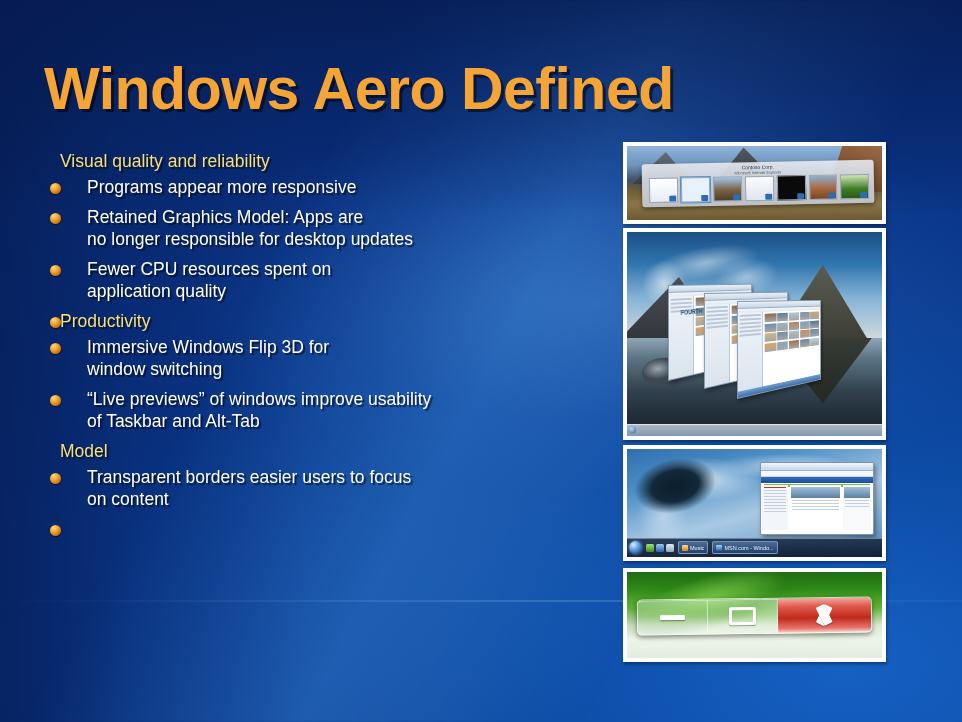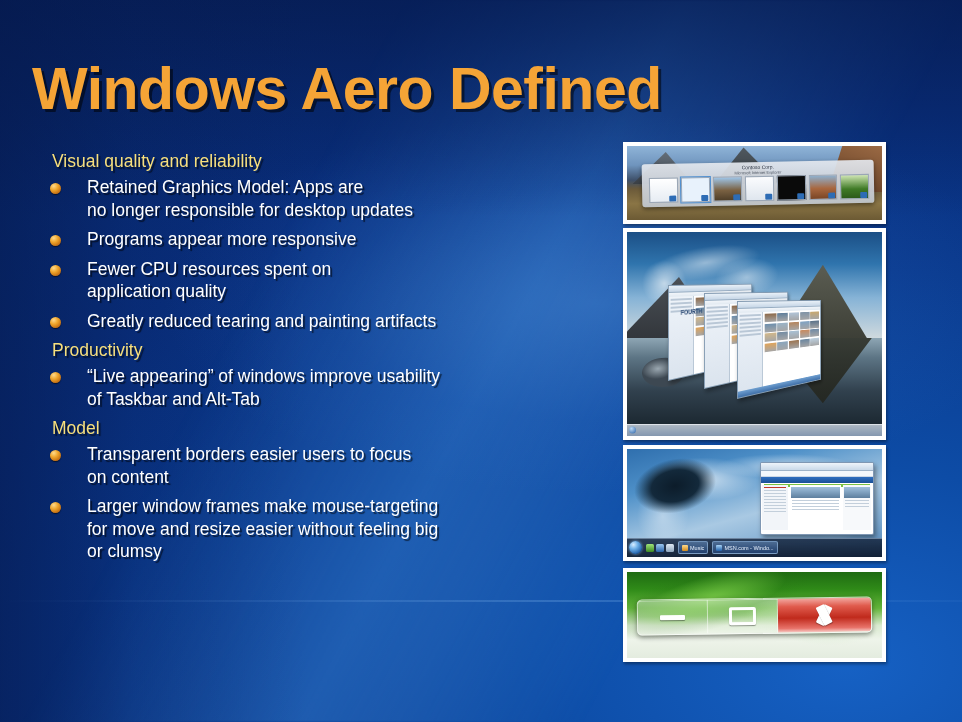--- a/index.html
+++ b/index.html
@@ -47,42 +47,42 @@
   }
   .bg-hairline {
     position: absolute;
     left: 0; right: 0; top: 600px; height: 2px;
     background: linear-gradient(90deg, rgba(150,200,255,0) 0%, rgba(150,200,255,0.10) 30%, rgba(160,210,255,0.22) 58%, rgba(150,200,255,0.05) 100%);
   }
 
   
   .title {
     position: absolute;
-    left: 32px; top: 18px;
+    left: 44px; top: 18px;
     width: 860px;
     color: #f5a436;
     font-size: 59px;
     font-weight: bold;
     letter-spacing: -0.5px;
     line-height: 1.08;
     text-shadow: 3px 3px 0 rgba(0,0,0,0.52);
     white-space: nowrap;
   }
 
   
   .body-col {
     position: absolute;
     left: 48px; top: 150px;
     width: 540px;
   }
   .group-head {
     color: #f7df7c;
     font-size: 17.5px;
     line-height: 23px;
-    margin: 0 0 3px 4px;
+    margin: 0 0 3px 12px;
     text-shadow: 2px 2px 1px rgba(0,0,0,0.55);
   }
 
   .bullet-row {
     position: relative;
     padding-left: 39px;
     margin-bottom: 7px;
   }
   .bullet-dot {
     position: absolute;
@@ -407,61 +407,62 @@
 
   <h1 class="title">Windows Aero Defined</h1>
 
   <div class="body-col">
 
     <div>
       <div class="group-head">Visual quality and reliability</div>
 
       <div class="bullet-row">
         <span class="bullet-dot"></span>
+        <span class="bullet-text">Programs appear more responsive</span>
+      </div>
+      <div class="bullet-row">
+        <span class="bullet-dot"></span>
         <span class="bullet-text">Retained Graphics Model:  Apps are
 no longer responsible for desktop updates</span>
-      </div>
-      <div class="bullet-row">
-        <span class="bullet-dot"></span>
-        <span class="bullet-text">Programs appear more responsive</span>
       </div>
       <div class="bullet-row">
         <span class="bullet-dot"></span>
         <span class="bullet-text">Fewer CPU resources spent on
 application quality</span>
       </div>
       <div class="bullet-row">
         <span class="bullet-dot"></span>
-        <span class="bullet-text">Greatly reduced tearing and painting artifacts</span>
       </div>
     </div>
 
     <div>
       <div class="group-head">Productivity</div>
 
       <div class="bullet-row">
         <span class="bullet-dot"></span>
-        <span class="bullet-text">“Live appearing” of windows improve usability
+        <span class="bullet-text">Immersive Windows Flip 3D for
+window switching</span>
+      </div>
+      <div class="bullet-row">
+        <span class="bullet-dot"></span>
+        <span class="bullet-text">“Live previews” of windows improve usability
 of Taskbar and Alt-Tab</span>
       </div>
     </div>
 
     <div>
       <div class="group-head">Model</div>
 
       <div class="bullet-row">
         <span class="bullet-dot"></span>
         <span class="bullet-text">Transparent borders easier users to focus
 on content</span>
       </div>
       <div class="bullet-row">
         <span class="bullet-dot"></span>
-        <span class="bullet-text">Larger window frames make mouse-targeting
-for move and resize easier without feeling big
-or clumsy</span>
       </div>
     </div>
 
   </div>
 
   <div class="frame" id="frame-alttab">
     <div class="canvas">
       <div class="at-wall"></div>
       <div class="at-peak2"></div>
       <div class="at-peak"></div>

